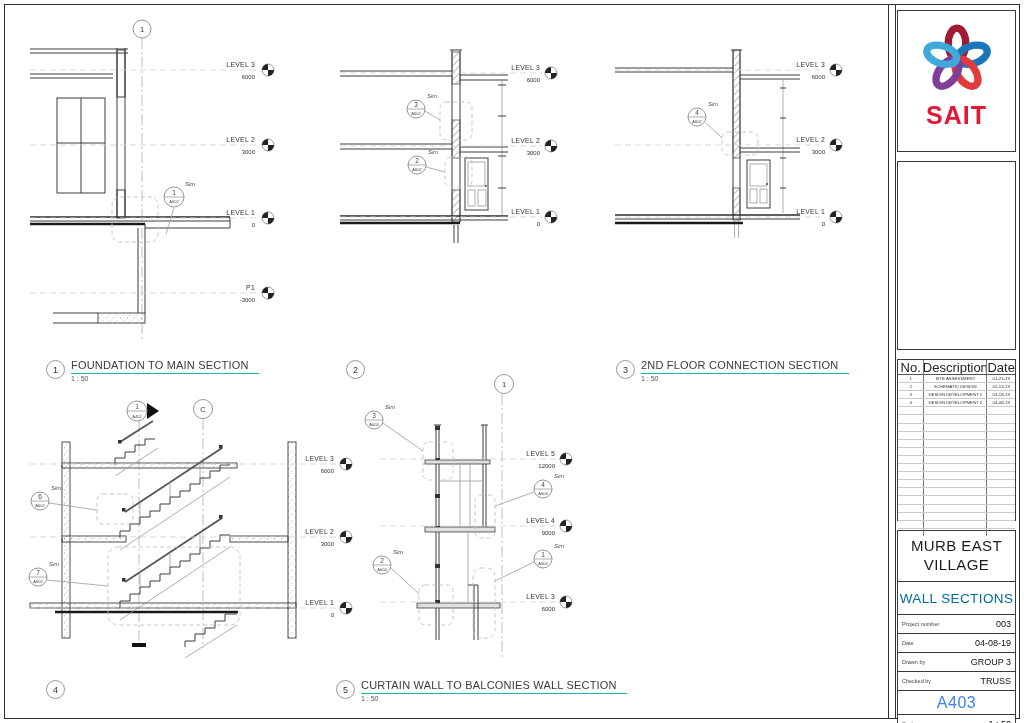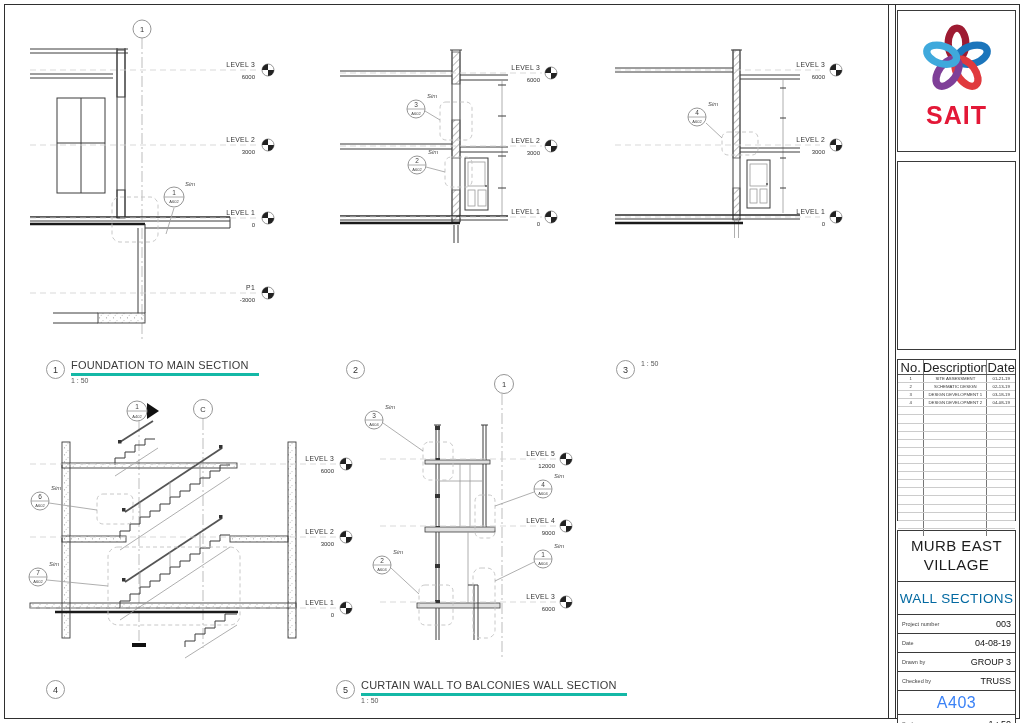--- a/index.html
+++ b/index.html
@@ -23,21 +23,21 @@
   text{font-family:"Liberation Sans",sans-serif;}
   .t-lvl{font-size:6.8px;fill:#333;letter-spacing:.3px;}
   .t-elev{font-size:6px;fill:#333;}
   .t-bub{font-size:6.5px;fill:#444;}
   .t-sheet{font-size:4px;fill:#444;}
   .t-sim{font-size:6px;fill:#555;font-style:italic;}
   .t-grid{font-size:7.5px;fill:#333;}
   .vtitle{position:absolute;display:flex;gap:6px;align-items:flex-start;}
   .vnum{width:17px;height:17px;border:1px solid #999;border-radius:50%;font-size:9px;display:flex;
         align-items:center;justify-content:center;color:#333;margin-top:1px;flex:none;background:#fff;}
-  .vt-text{font-size:11px;color:#3b3b3b;border-bottom:3px solid #14b8a6;padding:0 10px 2px 0;
+  .vt-text{font-size:11px;color:#3b3b3b;border-bottom:1px solid #14b8a6;padding:0 10px 2px 0;
            white-space:nowrap;letter-spacing:.2px;}
   .vt-scale{font-size:7px;color:#555;margin-top:1px;}
   .tb{position:absolute;left:897px;top:10px;width:119px;}
   .tb-box{border:1px solid #3a3a3a;margin-bottom:9px;background:#fff;box-sizing:border-box;}
   .logo-box{height:142px;text-align:center;}
   .logo-box svg{margin-top:6px;}
   .sait{font-size:25px;font-weight:bold;color:#E31837;letter-spacing:1px;margin-top:-4px;}
   .empty-box{height:189px;}
   .rev-box{height:162px;}
   .rev-head{display:flex;height:14px;border-bottom:1px solid #555;font-size:13px;color:#222;align-items:stretch;}
@@ -536,20 +536,21 @@
   <div class="vtitle" style="left:346px;top:359px">
     <div class="vnum">
         <span>2</span>
       </div>
   </div>
   <div class="vtitle" style="left:616px;top:359px">
     <div class="vnum">
         <span>3</span>
       </div>
     <div>
+        <div class="vt-text">2ND FLOOR CONNECTION SECTION</div>
          <div class="vt-scale">1 : 50</div>
       </div>
   </div>
   <div class="vtitle" style="left:46px;top:679px">
     <div class="vnum">
         <span>4</span>
       </div>
   </div>
   <div class="vtitle" style="left:336px;top:679px">
     <div class="vnum">

